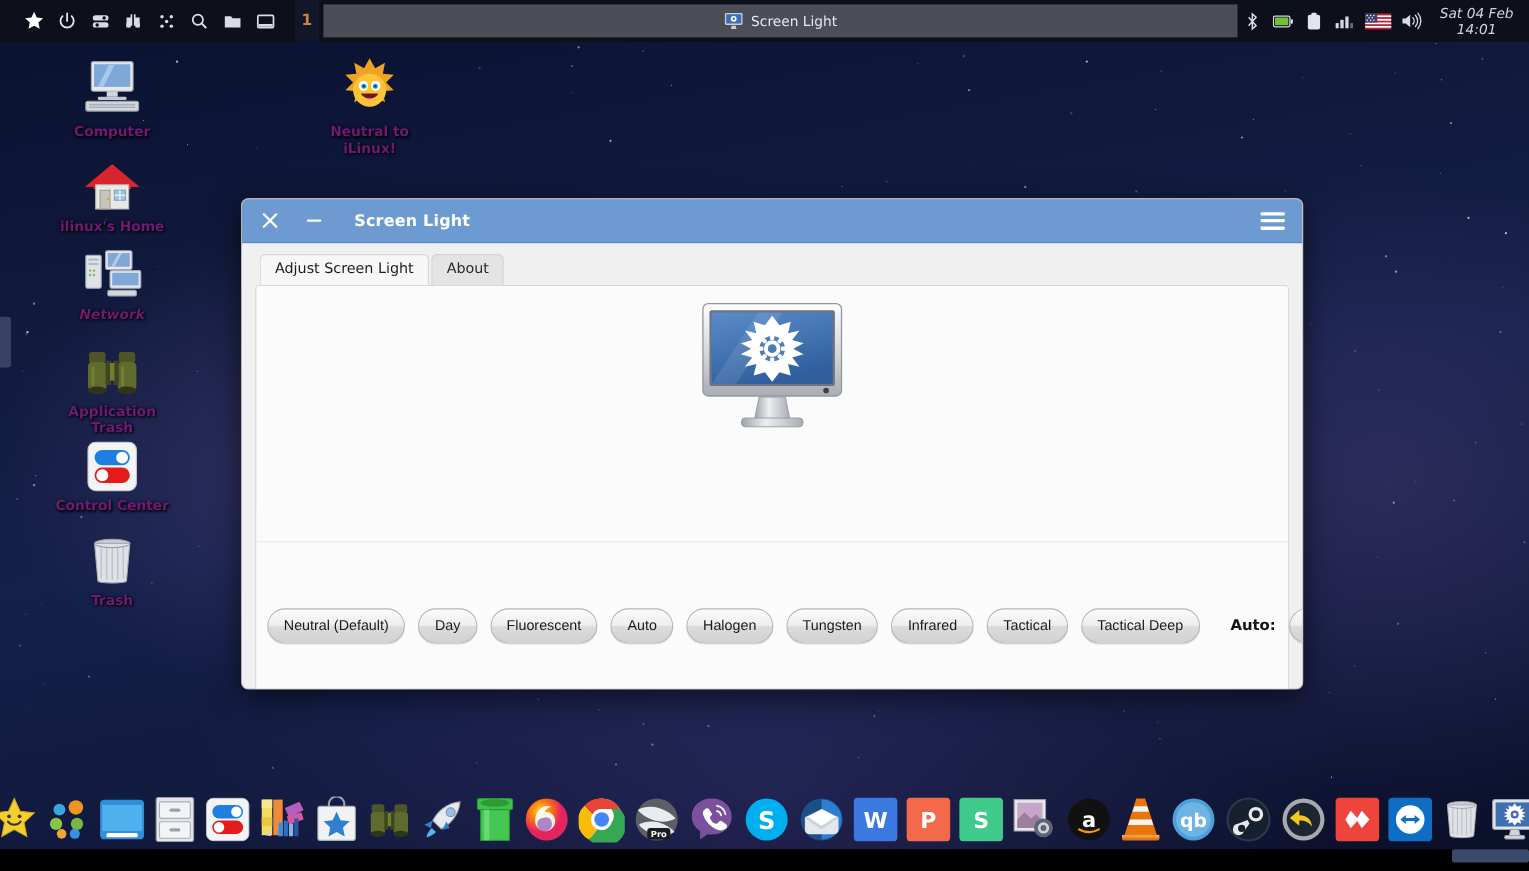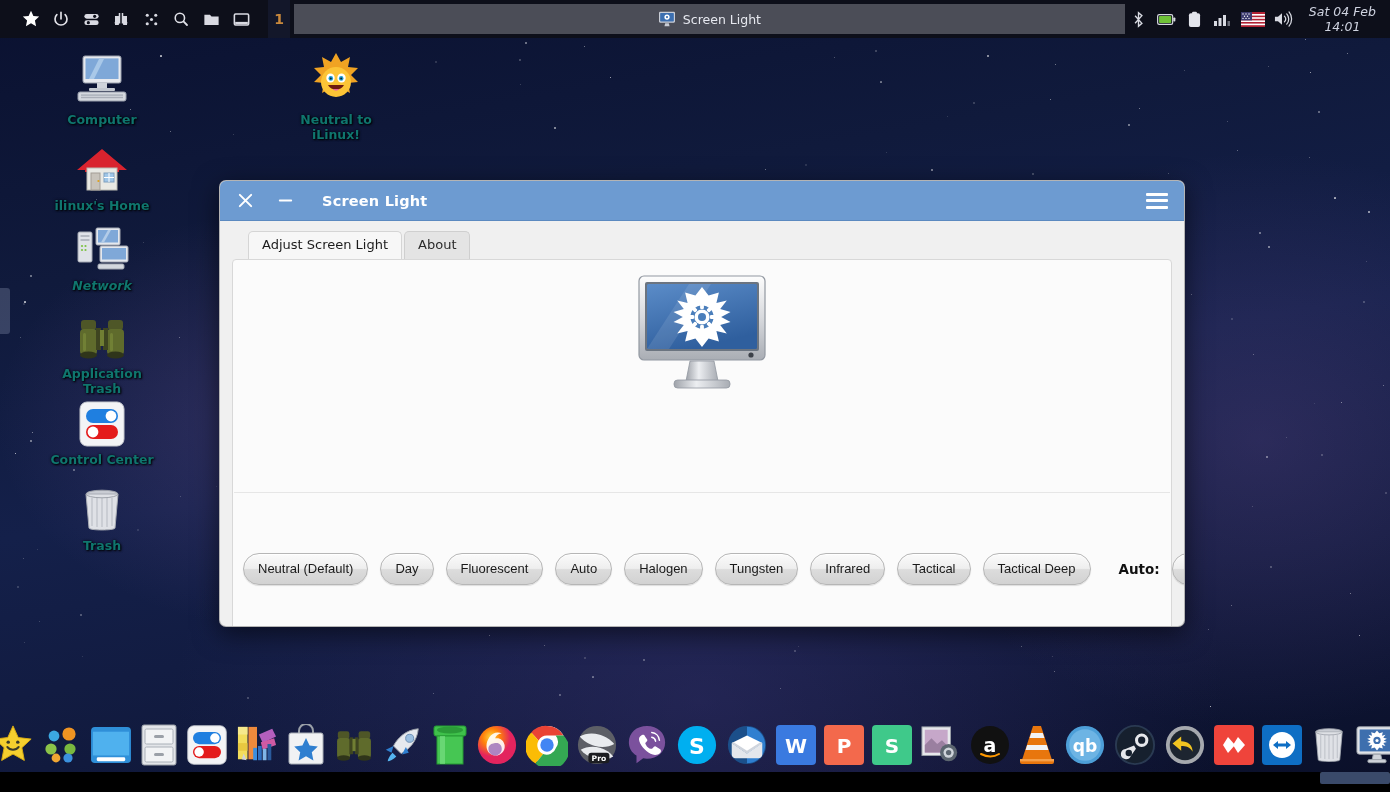--- a/index.html
+++ b/index.html
@@ -57,21 +57,21 @@
   #tray { display: flex; align-items: center; gap: 9px; padding-right: 10px; }
   .tray-ico { width: 19px; height: 19px; display:flex; align-items:center; justify-content:center; color:#d8dae2; }
   #clock {
     color: #cfd3e0; font-size: 12.5px; line-height: 15px; text-align: center;
     padding-right: 14px; padding-left: 6px; font-style: italic;
   }
 
   
   .desk-icon {
     position: absolute; width: 120px; text-align: center;
-    color: #0f766e; font-size: 12.5px; font-weight: bold;
+    color: #701a75; font-size: 12.5px; font-weight: bold;
     text-shadow: 1px 1px 2px rgba(0,0,0,.95), 0 0 3px rgba(0,0,0,.8);
     line-height: 15px;
   }
   .desk-icon .glyph { height: 56px; display:flex; align-items:flex-end; justify-content:center; margin-bottom: 4px; }
 
   
   #screen-light-window {
     position: absolute; left: 219px; top: 180px; width: 966px; height: 447px;
     border-radius: 7px;
     box-shadow: 0 7px 26px rgba(0,0,0,.55);
@@ -95,21 +95,21 @@
     margin-left: 22px; color: #fff; font-size: 14.5px; font-weight: bold;
     letter-spacing: .2px;
   }
   #menu-button {
     position: absolute; right: 14px; top: 50%; transform: translateY(-50%);
     width: 26px; height: 20px; display: flex; flex-direction: column;
     justify-content: space-between; padding: 2px 2px;
   }
   #menu-button i { display:block; height: 3px; background:#fff; border-radius:1px; }
 
-  #tabs-row { display: flex; align-items: flex-end; height: 30px; padding-left: 28px; margin-top: 8px; }
+  #tabs-row { display: flex; align-items: flex-end; height: 30px; padding-left: 16px; margin-top: 8px; }
   .tab {
     font-size: 13px; color: #2b2b2b;
     padding: 6px 13px 7px; border: 1px solid #cfcfcf; border-bottom: none;
     border-radius: 5px 5px 0 0; margin-right: 2px; background: #e4e4e4;
     line-height: 14px;
   }
   .tab.active { background: #f7f7f7; border-color: #d5d5d5; color: #1c1c1c; }
 
   #content-panel {
     margin: 0 12px 12px 12px; height: 371px;

